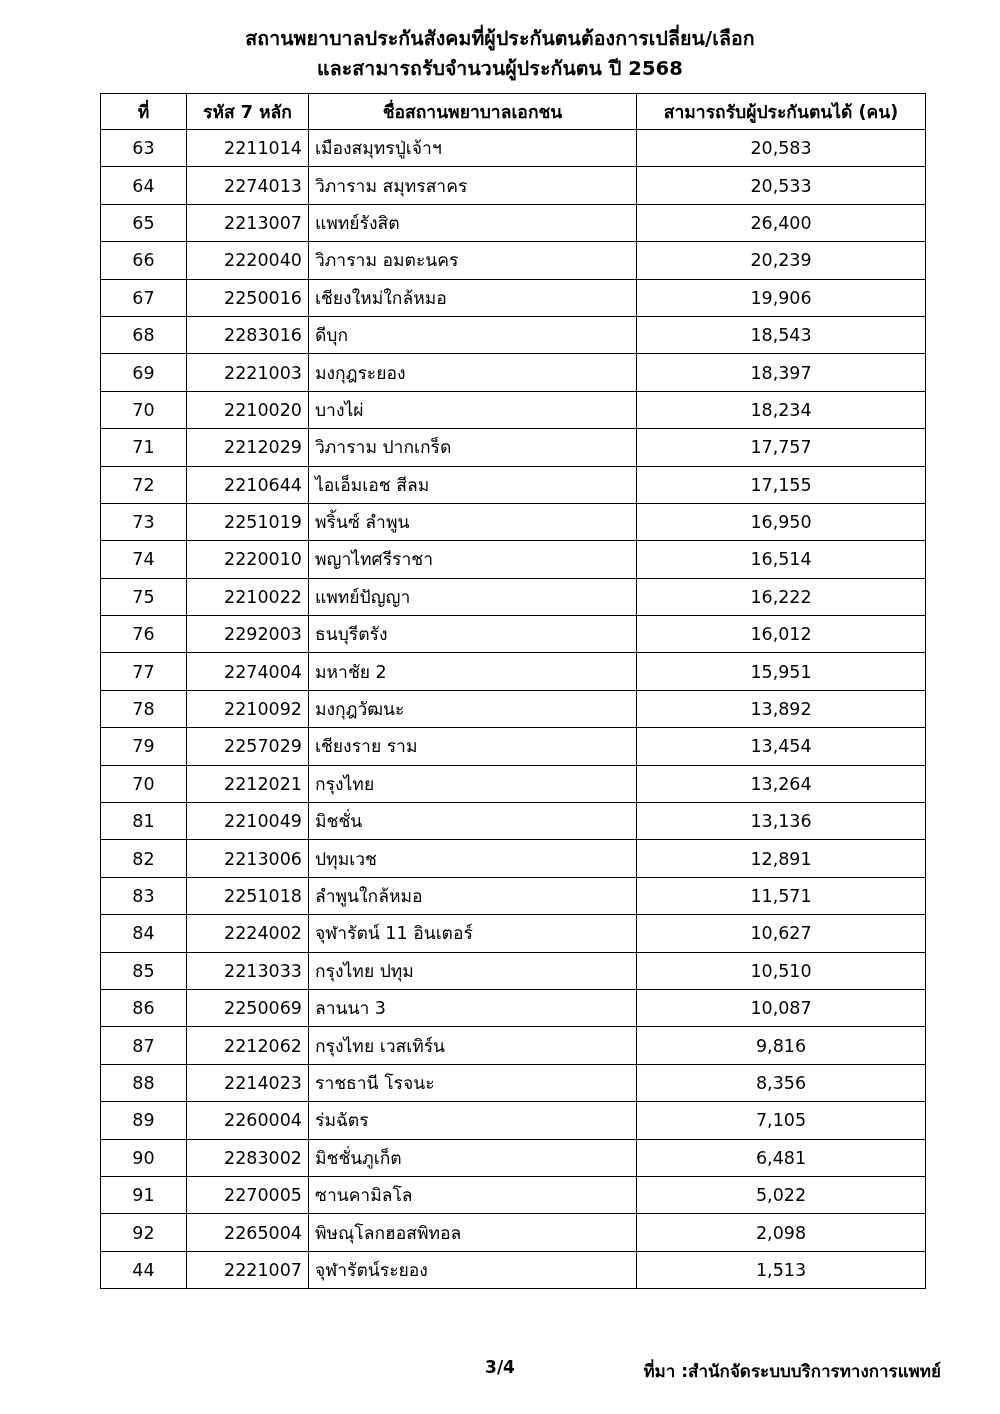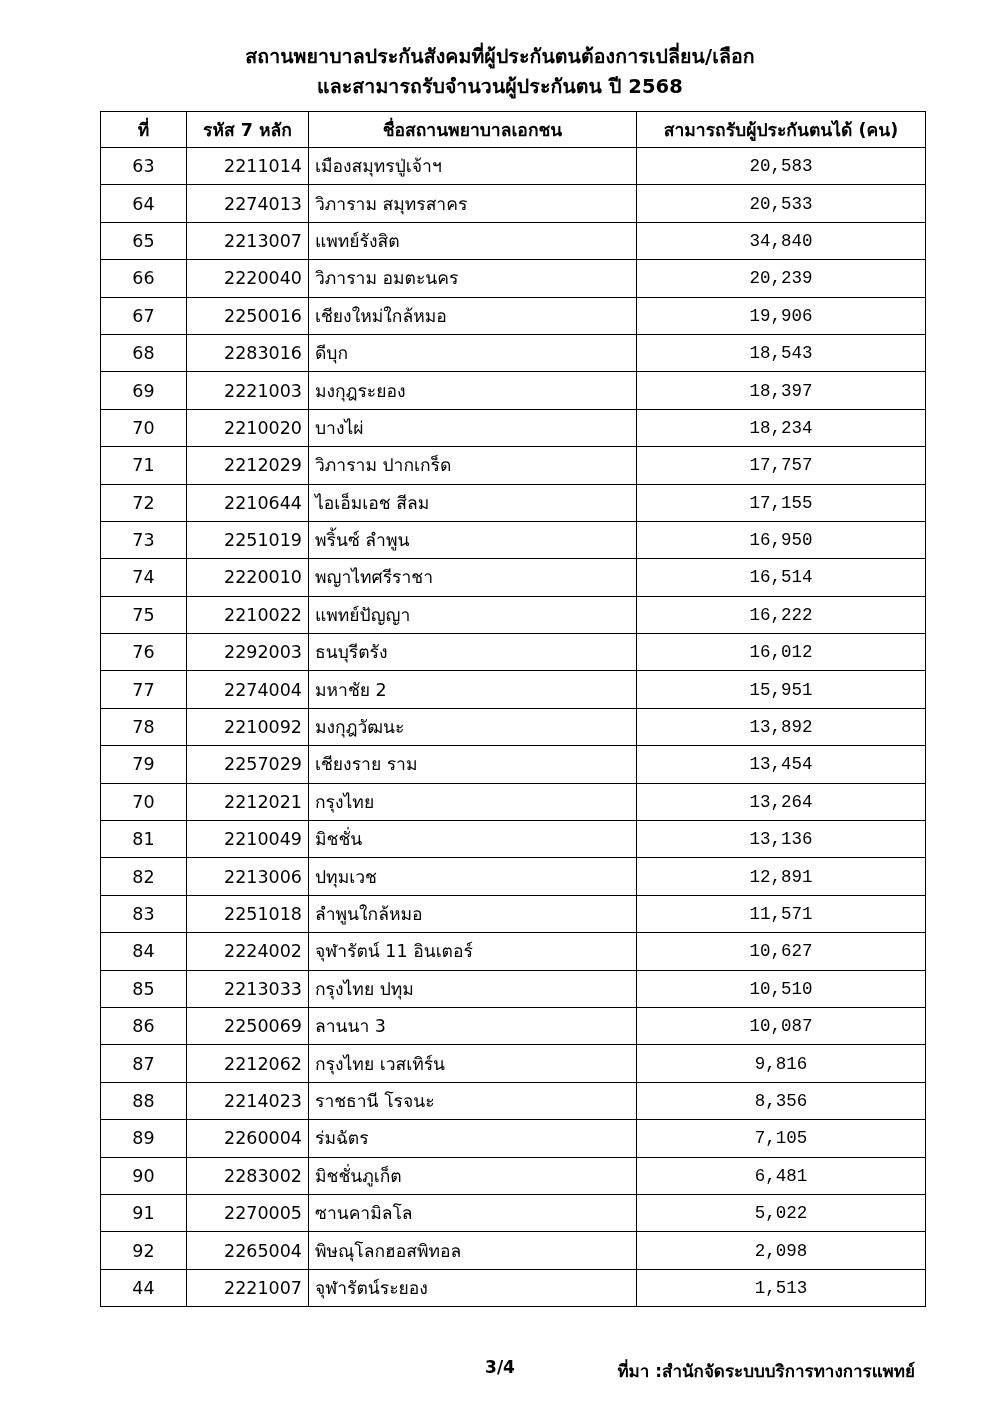--- a/index.html
+++ b/index.html
@@ -19,21 +19,21 @@
 
   .page {
     width: 1000px;
     height: 1414px;
     box-sizing: border-box;
     position: relative;
   }
 
   
   .title-block {
-    padding-top: 42px;
+    padding-top: 24px;
     text-align: center;
   }
   .title-line {
     font-size: 19.5px;
     font-weight: 700;
     line-height: 30px;
     letter-spacing: 0.1px;
   }
 
   
@@ -75,42 +75,42 @@
   }
   table.data th {
     font-weight: 700;
     text-align: center;
     height: 36px;
     font-size: 17.5px;
   }
   td.no      { text-align: center; }
   td.code    { text-align: right; padding-left: 9px; }
   td.name    { text-align: left; padding-left: 7px; }
-  td.cap     { text-align: center; font-family: Liberation Mono, monospace; }
+  td.cap     { text-align: center; }
 
   
   .footer {
     position: absolute;
     left: 0;
     right: 0;
     bottom: 33px;
     height: 24px;
     font-size: 17px;
     font-weight: 700;
   }
   .footer .page-num {
     position: absolute;
     left: 0;
     right: 0;
     text-align: center;
     top: 0;
   }
   .footer .source {
     position: absolute;
-    right: 85px;
+    right: 59px;
     top: 0;
     white-space: nowrap;
   }
 </style>
 </head>
 <body>
 
 <div class="page">
 
   <div class="title-block">
@@ -145,21 +145,21 @@
           <tr>
             <td class="no">64</td>
             <td class="code">2274013</td>
             <td class="name">วิภาราม สมุทรสาคร</td>
             <td class="cap">20,533</td>
           </tr>
           <tr>
             <td class="no">65</td>
             <td class="code">2213007</td>
             <td class="name">แพทย์รังสิต</td>
-            <td class="cap">34,840</td>
+            <td class="cap">26,400</td>
           </tr>
           <tr>
             <td class="no">66</td>
             <td class="code">2220040</td>
             <td class="name">วิภาราม อมตะนคร</td>
             <td class="cap">20,239</td>
           </tr>
           <tr>
             <td class="no">67</td>
             <td class="code">2250016</td>

